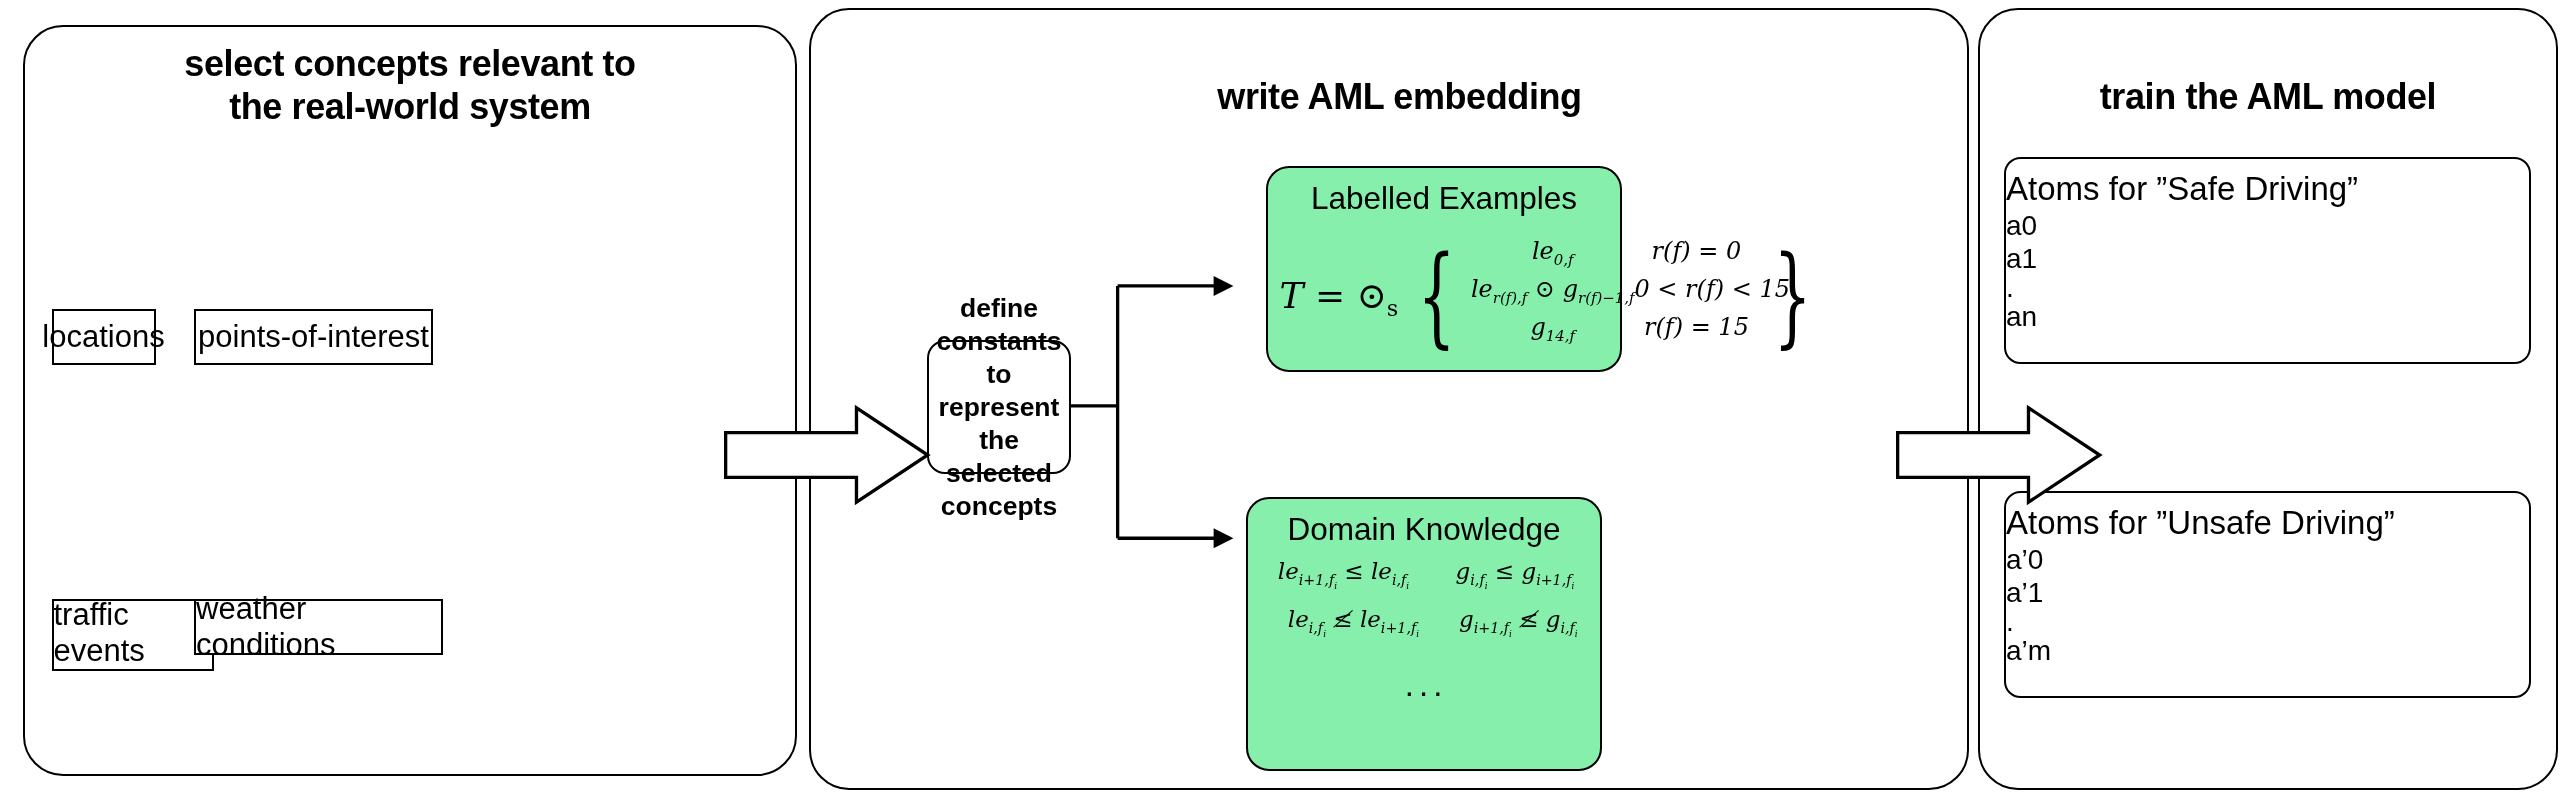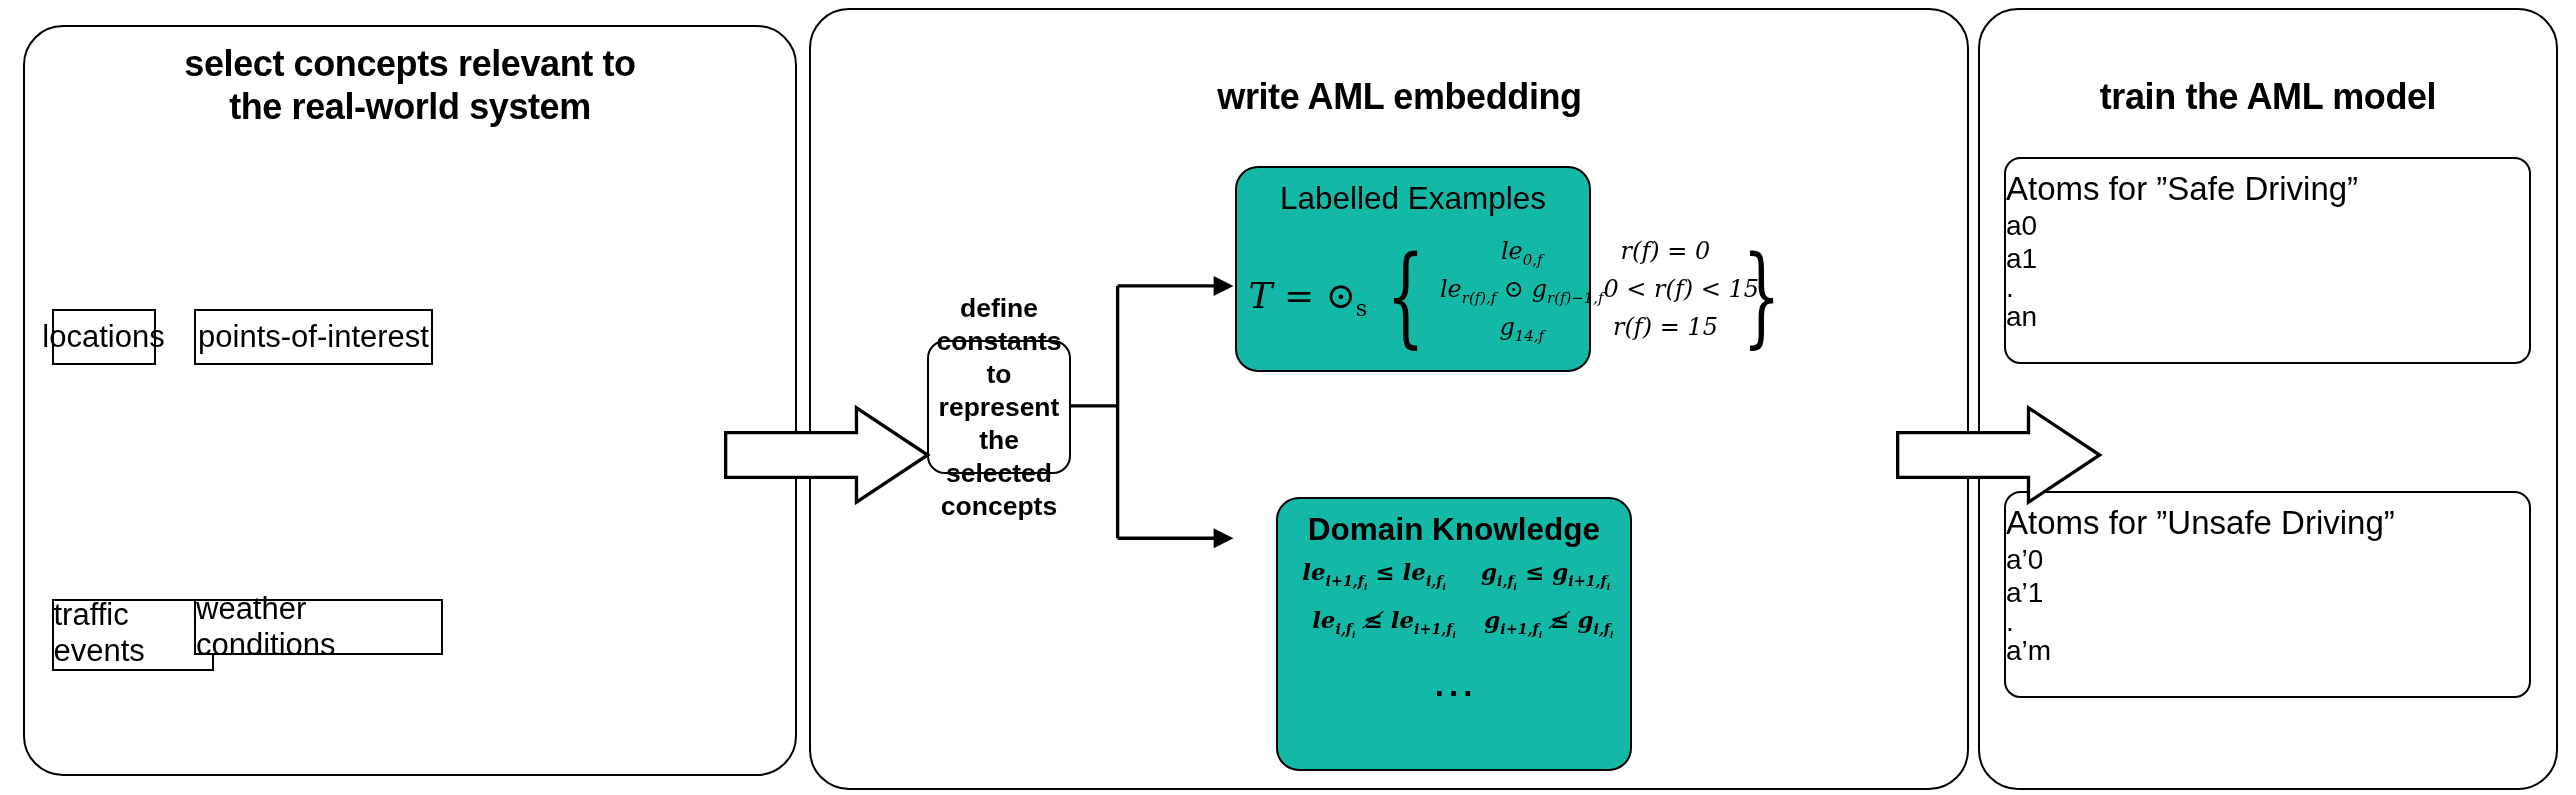--- a/index.html
+++ b/index.html
@@ -79,24 +79,25 @@
     z-index: 5;
     font-weight: bold;
   }
 
   
   .sub-box {
     position: absolute;
     border: 2.5px solid #000;
     border-radius: 23px;
     box-sizing: border-box;
-    background: #14b8a6;
+    background: #86efac;
+    margin-left: 31px;
   }
   #box-labelled { left: 1235px; top: 166px; width: 356px; height: 206px; }
-  #box-domain   { left: 1276px; top: 497px; width: 356px; height: 274px; font-weight: bold; }
+  #box-domain   { left: 1215px; top: 497px; width: 356px; height: 274px; }
 
   .sub-title {
     position: absolute;
     left: 0; right: 0;
     text-align: center;
     font-size: 31.5px;
     line-height: 36px;
   }
   #box-labelled .sub-title { top: 11.6px; }
   #box-domain   .sub-title { top: 11.6px; }

